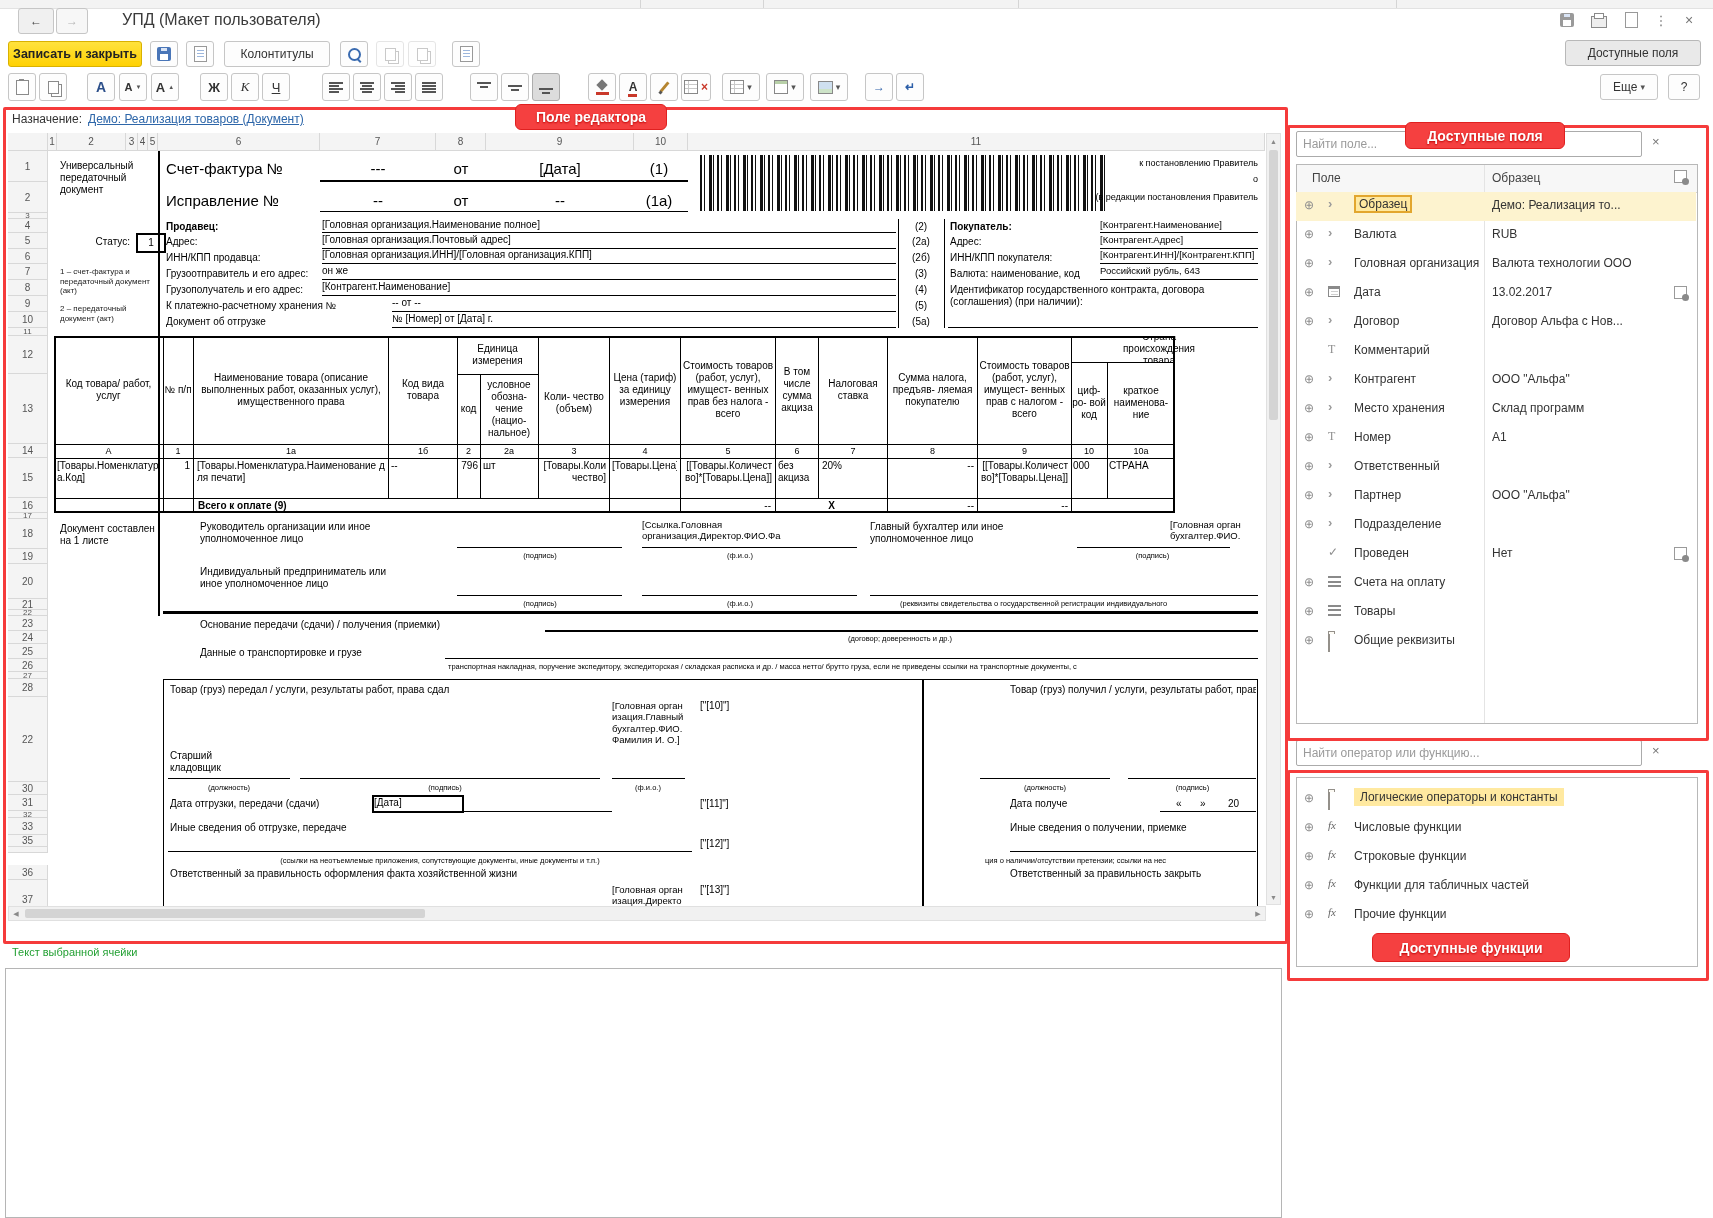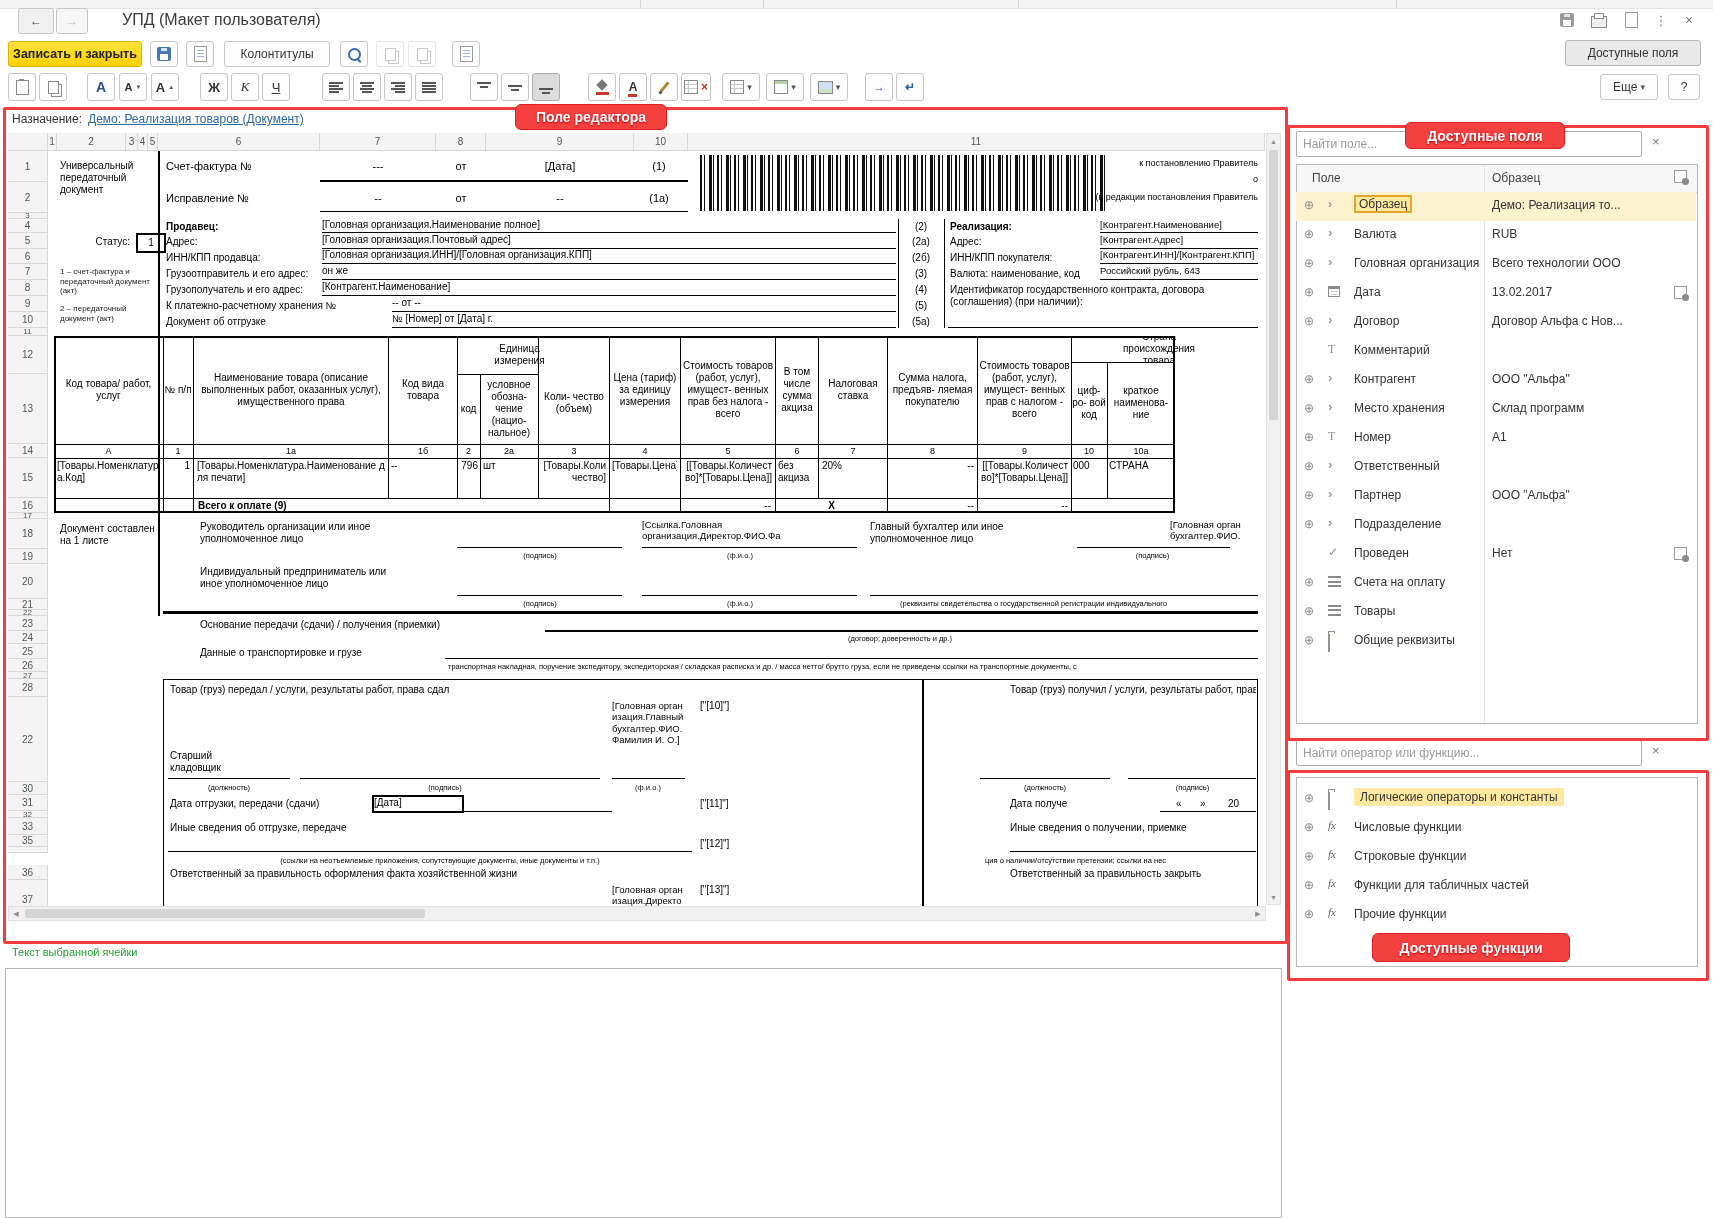--- a/index.html
+++ b/index.html
@@ -3,21 +3,21 @@
 <meta charset="utf-8">
 <style>
   html,body{margin:0;padding:0}
   body{width:1713px;height:1218px;position:relative;background:#fff;font-family:"Liberation Sans",sans-serif;overflow:hidden;color:#333}
   .x{position:absolute}
   .btn{position:absolute;border:1px solid #c6c6c6;border-radius:3px;background:#fdfdfd;display:flex;align-items:center;justify-content:center;font-size:12px;color:#333;box-sizing:border-box;gap:3px}
   .btn.pressed{background:#dcdcdc;border-color:#adadad}
   .btn.disabled{opacity:.45}
   .cell{position:absolute;font-size:10.5px;line-height:1.2;color:#000;overflow:hidden}
   .c{text-align:center}.r{text-align:right}.b{font-weight:bold}
-  .s7{font-size:7.5px}.s8{font-size:8px}.s9{font-size:9px}.s95{font-size:9.5px}.s10{font-size:10px}.s11{font-size:11px}
+  .s7{font-size:7.5px}.s8{font-size:8px}.s9{font-size:9px}.s95{font-size:9.5px}.s10{font-size:10px}.s11{font-size:15px}
   .ul{border-bottom:1px solid #000}
   .ln{position:absolute;background:#000}
   .wb{word-break:break-all}
   .flexc{display:flex;align-items:center;justify-content:center;text-align:center}
   .hdr{position:absolute;background:#f4f4f4;border-right:1px solid #d8d8d8;border-bottom:1px solid #d8d8d8;color:#555;font-size:10px;display:flex;align-items:center;justify-content:center;box-sizing:border-box;overflow:hidden}
   .redbox{position:absolute;border:3px solid #f53b3b;border-radius:2px;pointer-events:none;z-index:40}
   .badge{position:absolute;background:#f54040;color:#fff;font-weight:bold;font-size:14px;border-radius:6px;display:flex;align-items:center;justify-content:center;z-index:50;text-shadow:0 1px 2px #b00;border:1px solid #e02020}
   .link{color:#2d66a9;text-decoration:underline;font-size:12px;cursor:pointer}
   input.srch{position:absolute;border:1px solid #ababab;border-radius:2px;font-size:12px;padding:0 6px;color:#333;box-sizing:border-box;font-family:"Liberation Sans",sans-serif}
   input.srch::placeholder{color:#9a9a9a}
@@ -288,21 +288,21 @@
 <div class="cell s10 r" style="left:72px;top:236px;width:58px">Статус:</div>
 <div class="cell s10 flexc" style="left:136px;top:233px;width:26px;height:16px;border:2px solid #000">1</div>
 <div class="cell s8" style="left:60px;top:267px;width:96px;color:#222">1 – счет-фактура и передаточный документ (акт)</div>
 <div class="cell s8" style="left:60px;top:304px;width:96px;color:#222">2 – передаточный документ (акт)</div>
 
 <div class="ln" style="left:898px;top:219px;width:1px;height:109px"></div>
 <div class="ln" style="left:944px;top:219px;width:1px;height:109px"></div>
 <div class="cell s10 b" style="left:166px;top:221px;width:150px">Продавец:</div>
 <div class="cell s10 ul" style="left:322px;top:219px;width:574px;height:13px">[Головная организация.Наименование полное]</div>
 <div class="cell s10 c" style="left:898px;top:221px;width:46px">(2)</div>
-<div class="cell s10 b" style="left:950px;top:221px;width:145px">Реализация:</div>
+<div class="cell s10 b" style="left:950px;top:221px;width:145px">Покупатель:</div>
 <div class="cell s95 ul" style="left:1100px;top:219px;width:158px;height:13px;white-space:nowrap">[Контрагент.Наименование]</div>
 <div class="cell s10" style="left:166px;top:236px;width:150px">Адрес:</div>
 <div class="cell s10 ul" style="left:322px;top:234px;width:574px;height:14px">[Головная организация.Почтовый адрес]</div>
 <div class="cell s10 c" style="left:898px;top:236px;width:46px">(2а)</div>
 <div class="cell s10" style="left:950px;top:236px;width:145px">Адрес:</div>
 <div class="cell s95 ul" style="left:1100px;top:234px;width:158px;height:14px;white-space:nowrap">[Контрагент.Адрес]</div>
 <div class="cell s10" style="left:166px;top:252px;width:150px">ИНН/КПП продавца:</div>
 <div class="cell s10 ul" style="left:322px;top:249px;width:574px;height:14px">[Головная организация.ИНН]/[Головная организация.КПП]</div>
 <div class="cell s10 c" style="left:898px;top:252px;width:46px">(2б)</div>
 <div class="cell s10" style="left:950px;top:252px;width:145px">ИНН/КПП покупателя:</div>
@@ -342,21 +342,21 @@
 <div class="ln" style="left:457px;top:374px;width:81px;height:1px"></div>
 <div class="ln" style="left:1071px;top:362px;width:104px;height:1px"></div>
 <div class="ln" style="left:54px;top:444px;width:1121px;height:1px"></div>
 <div class="ln" style="left:54px;top:458px;width:1121px;height:1px"></div>
 <div class="ln" style="left:54px;top:498px;width:1121px;height:1px"></div>
 
 <div class="cell s10 flexc" style="left:56px;top:336px;width:105px;height:108px">Код товара/ работ, услуг</div>
 <div class="cell s10 flexc" style="left:164px;top:336px;width:28px;height:108px">№ п/п</div>
 <div class="cell s10 flexc" style="left:196px;top:336px;width:190px;height:108px">Наименование товара (описание выполненных работ, оказанных услуг), имущественного права</div>
 <div class="cell s10 flexc" style="left:390px;top:336px;width:66px;height:108px">Код вида товара</div>
-<div class="cell s10 flexc" style="left:480px;top:336px;width:79px;height:38px">Единица измерения</div>
+<div class="cell s10 flexc" style="left:458px;top:336px;width:79px;height:38px">Единица измерения</div>
 <div class="cell s10 flexc" style="left:458px;top:374px;width:21px;height:70px">код</div>
 <div class="cell s10 flexc" style="left:481px;top:374px;width:56px;height:70px">условное обозна- чение (нацио- нальное)</div>
 <div class="cell s10 flexc" style="left:540px;top:349px;width:68px;height:108px">Коли- чество (объем)</div>
 <div class="cell s10 flexc" style="left:611px;top:336px;width:68px;height:108px">Цена (тариф) за единицу измерения</div>
 <div class="cell s10 flexc" style="left:682px;top:336px;width:92px;height:108px">Стоимость товаров (работ, услуг), имущест- венных прав без налога - всего</div>
 <div class="cell s10 flexc" style="left:777px;top:336px;width:40px;height:108px">В том числе сумма акциза</div>
 <div class="cell s10 flexc" style="left:820px;top:336px;width:66px;height:108px">Налоговая ставка</div>
 <div class="cell s10 flexc" style="left:889px;top:336px;width:87px;height:108px">Сумма налога, предъяв- ляемая покупателю</div>
 <div class="cell s10 flexc" style="left:979px;top:336px;width:91px;height:108px">Стоимость товаров (работ, услуг), имущест- венных прав с налогом - всего</div>
 <div class="cell s10 flexc" style="left:1108px;top:336px;width:102px;height:26px">Страна происхождения товара</div>
@@ -501,21 +501,21 @@
 <div class="frow" style="top:221px">
   <span class="fplus">⊕</span>
   <span class="fico chev">›</span>
   <span class="flabel">Валюта</span>
   <span class="fsample">RUB</span>
 </div>
 <div class="frow" style="top:250px">
   <span class="fplus">⊕</span>
   <span class="fico chev">›</span>
   <span class="flabel">Головная организация</span>
-  <span class="fsample">Всего технологии ООО</span>
+  <span class="fsample">Валюта технологии ООО</span>
 </div>
 <div class="frow" style="top:279px">
   <span class="fplus">⊕</span>
   <span class="fico i-cal"></span>
   <span class="flabel">Дата</span>
   <span class="fsample">13.02.2017</span>
   <span class="i-gear" style="left:378px;top:7px"></span>
 </div>
 <div class="frow" style="top:308px">
   <span class="fplus">⊕</span>

